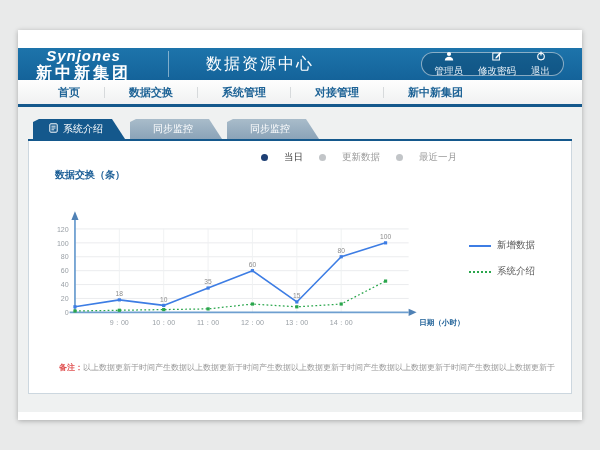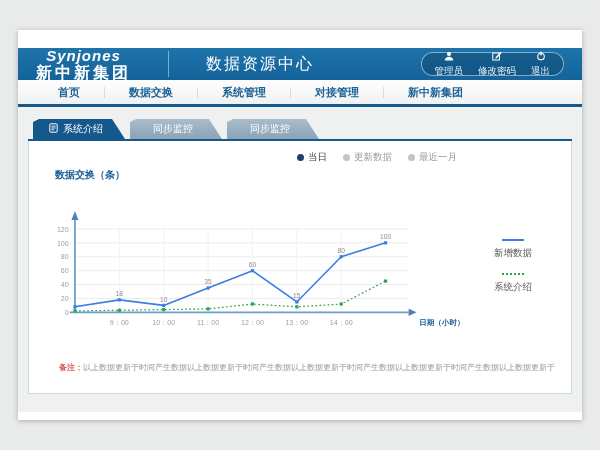--- a/index.html
+++ b/index.html
@@ -51,32 +51,32 @@
     text-align:center;
   }
   .tab.active{background:#14588c;}
   .panel{
     background:#fff;border:1px solid #ccd7df;border-top:none;
     height:253px;box-sizing:border-box;padding:0 14px;position:relative;
   }
   
   .range-row{display:flex;justify-content:flex-end;align-items:center;gap:16px;
     padding:9px 100px 0 0;font-size:9.5px;color:#9a9a9a;height:14px;}
-  .range-option{display:flex;align-items:center;gap:4px;cursor:pointer;}
+  .range-option{display:flex;align-items:center;gap:16px;cursor:pointer;}
   .range-dot{width:7px;height:7px;border-radius:50%;background:#c2c5c8;}
   .range-option.selected .range-dot{background:#1d3f74;}
   .range-option.selected{color:#3c3c3c;}
   
   .y-title{font-size:10px;font-weight:bold;color:#1b5e96;margin:4px 0 16px 12px;height:13px;}
   .chart-row{display:flex;margin-top:2px;}
   .chart-plot{flex:1;min-width:0;}
   .chart-plot svg{width:100%;height:auto;display:block;}
   .chart-legend{width:88px;display:flex;flex-direction:column;gap:13px;padding-top:42px;
     font-size:9.5px;color:#555;}
-  .legend-item{display:flex;align-items:center;gap:6px;cursor:pointer;flex-direction:column;}
+  .legend-item{display:flex;align-items:center;gap:6px;cursor:pointer;}
   .legend-swatch{width:22px;height:0;border-top:2px solid #3d7de4;}
   .legend-swatch.dotted{border-top-style:dotted;}
   
   .note{margin:30px 0 16px 16px;font-size:8px;color:#979797;white-space:nowrap;overflow:hidden;}
   .note-prefix{color:#e05252;font-weight:bold;}
 </style>
 </head>
 <body>
 
 <div class="window">

